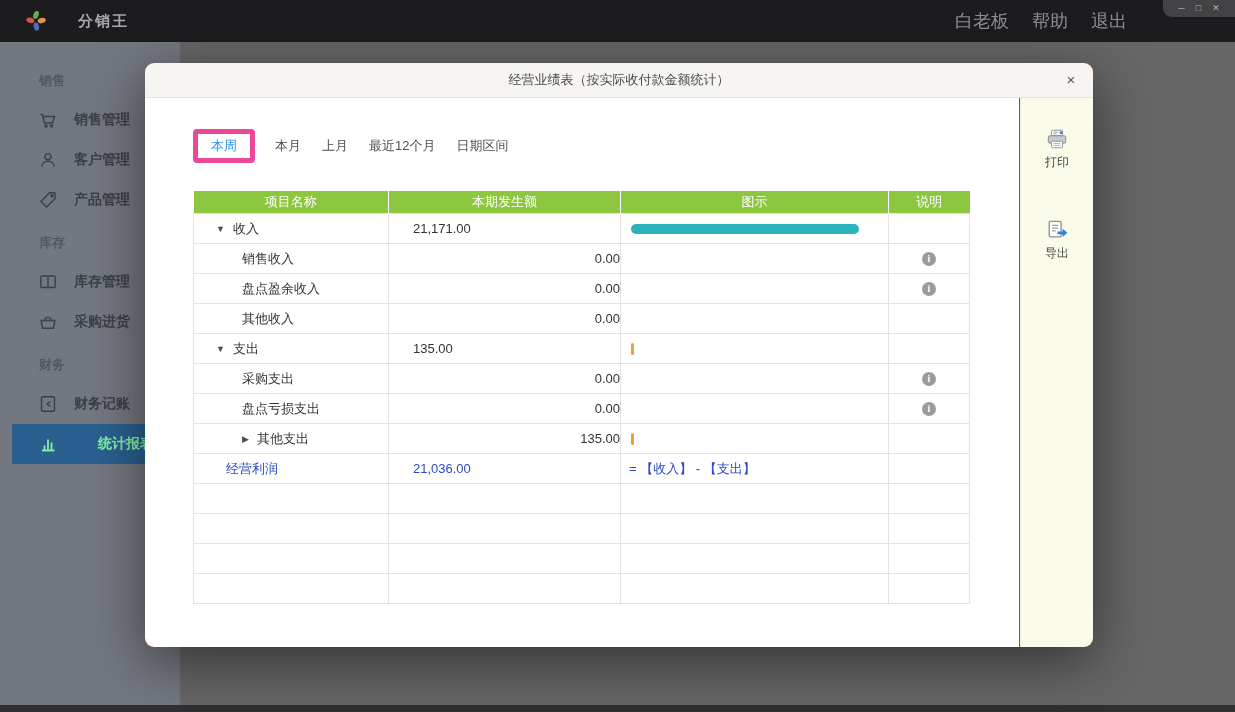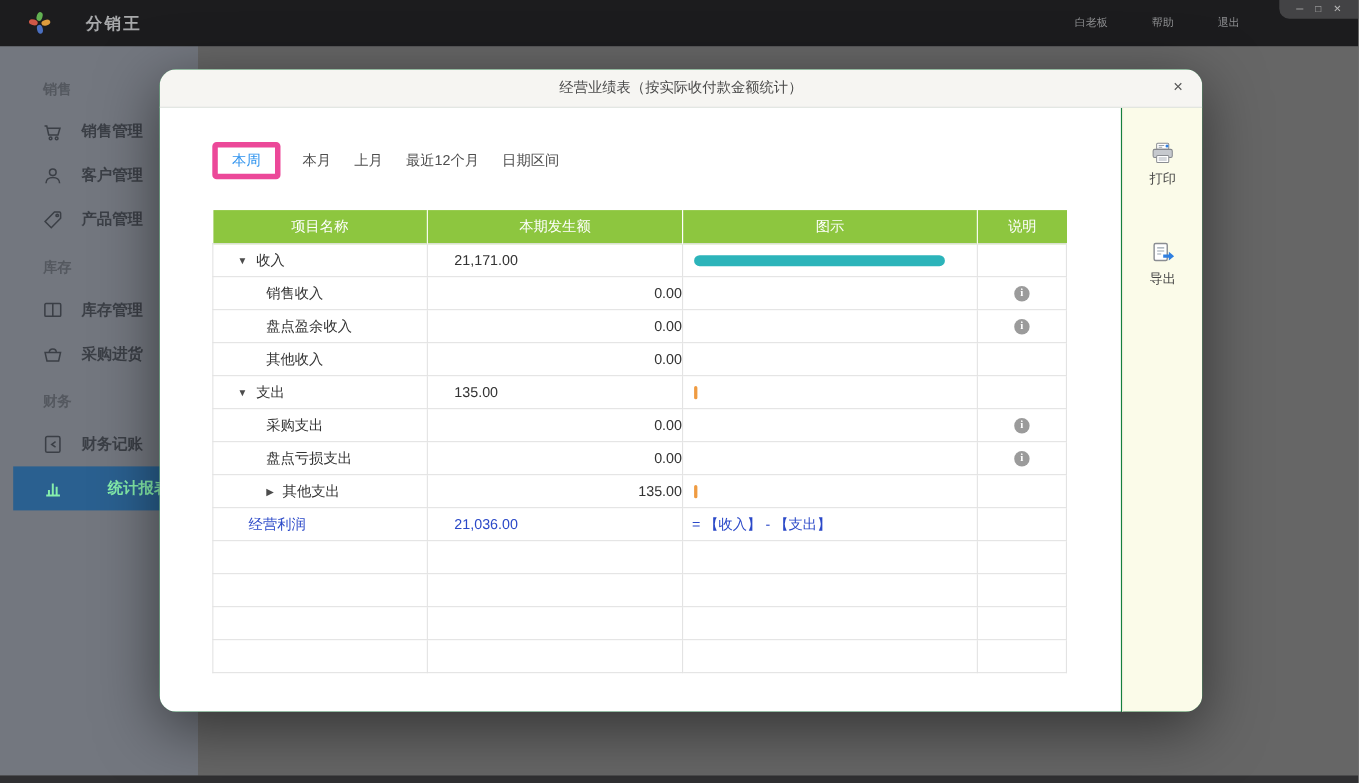--- a/index.html
+++ b/index.html
@@ -2,53 +2,53 @@
 <html><head>
 <meta charset="utf-8">
 <style>
   html,body{margin:0;padding:0;background:#444;}
   .app{position:relative;width:1235px;height:712px;background:#666666;overflow:hidden;
        font-family:"Liberation Sans","DejaVu Sans",sans-serif;}
   
   .topbar{position:absolute;top:0;left:0;right:0;height:42px;background:#1c1c1e;display:flex;align-items:center;z-index:3;}
   .logo{margin-left:24px;width:24px;height:24px;}
   .appname{margin-left:30px;color:#a8a9ab;font-size:15px;font-weight:bold;letter-spacing:2px;}
-  .topmenu{position:absolute;right:108px;display:flex;gap:40px;color:#8e8f91;font-size:10px;}
+  .topmenu{position:absolute;right:108px;display:flex;gap:23px;color:#8e8f91;font-size:18px;}
   .topmenu span{cursor:pointer;}
   .winctl{position:absolute;top:0;right:0;height:17px;width:72px;background:#434345;border-radius:0 0 0 9px;
           display:flex;align-items:center;justify-content:center;gap:11px;color:#b7b7b7;font-size:9px;line-height:1;}
   .winctl span{cursor:pointer;}
   
   .sidebar{position:absolute;top:42px;left:0;width:180px;bottom:7px;background:#73777f;box-sizing:border-box;padding-top:16px;z-index:1;padding-left:12px;}
   .sec-label{color:#54585f;font-size:13px;font-weight:bold;padding:14px 0 10px 27px;}
   .side-item{height:40px;display:flex;align-items:center;color:#3b3f46;font-size:14px;font-weight:bold;cursor:pointer;}
   .side-item .s-icon{margin-left:26px;width:20px;height:20px;display:inline-flex;}
   .side-item .s-icon svg{width:20px;height:20px;}
   .side-item .lbl{margin-left:16px;}
   .side-item.selected{background:#2a6090;color:#86efac;gap:24px;}
   .bottomstrip{position:absolute;left:0;right:0;bottom:0;height:7px;background:#303032;z-index:2;}
   
-  .modal{position:absolute;left:145px;top:63px;width:948px;height:584px;background:#15803d;border-radius:15px;
+  .modal{position:absolute;left:145px;top:63px;width:948px;height:584px;background:#c2410c;border-radius:9px;
          box-shadow:0 14px 55px rgba(0,0,0,0.5);overflow:hidden;z-index:5;}
   .m-head{height:34px;background:#f6f5f2;border-bottom:1px solid #e2e2e0;position:relative;
           display:flex;align-items:center;justify-content:center;font-size:13px;color:#4a4a4a;}
   .m-close{position:absolute;right:11px;top:6px;font-size:15px;color:#555;cursor:pointer;width:22px;height:22px;
            text-align:center;line-height:22px;}
   .m-side{position:absolute;top:35px;right:0;bottom:0;width:73px;background:#fbfbe9;border-left:1px solid #eaeada;
           box-sizing:border-box;text-align:center;padding-top:30px;}
   .action{margin-bottom:48px;cursor:pointer;font-size:12px;color:#444;}
   .action svg{display:block;margin:0 auto 4px;}
   .m-body{position:absolute;top:35px;left:0;right:74px;bottom:0;background:#fff;}
   
   .tabs{margin:31px 0 0 48px;display:flex;align-items:center;gap:19px;font-size:13px;color:#4e4e4e;}
   .tab{cursor:pointer;padding:3px 1px;white-space:nowrap;}
   .tab.selected{border:5px solid #ec4899;border-radius:4px;color:#2f93ee;padding:3px 13px;}
   
   table.tbl{margin:28px 0 0 48px;border-collapse:collapse;table-layout:fixed;width:776px;font-size:13px;color:#333;}
-  .tbl th{background:#8dc63f;color:#fff;font-weight:normal;height:30px;border-right:1px solid #fff;font-size:13px;padding:0;}
+  .tbl th{background:#8dc63f;color:#fff;font-weight:normal;height:22px;border-right:1px solid #fff;font-size:13px;padding:0;}
   .tbl th:last-child{border-right:none;text-align:center;}
   .tbl td{border:1px solid #e3e3e3;height:29px;padding:0;vertical-align:middle;overflow:hidden;}
   .c1 .expander{font-size:9px;color:#4c4c4c;margin-right:8px;cursor:pointer;vertical-align:1px;}
   td.c1.parent{padding-left:22px;}
   td.c1.child{padding-left:48px;}
   td.c1.profit{padding-left:32px;}
   td.val.left{padding-left:24px;}
   td.val.center{text-align:right;padding-left:20px;}
   tr.profit td{color:#2b49c8;}
   .bar{border-radius:5px;margin-left:10px;}

